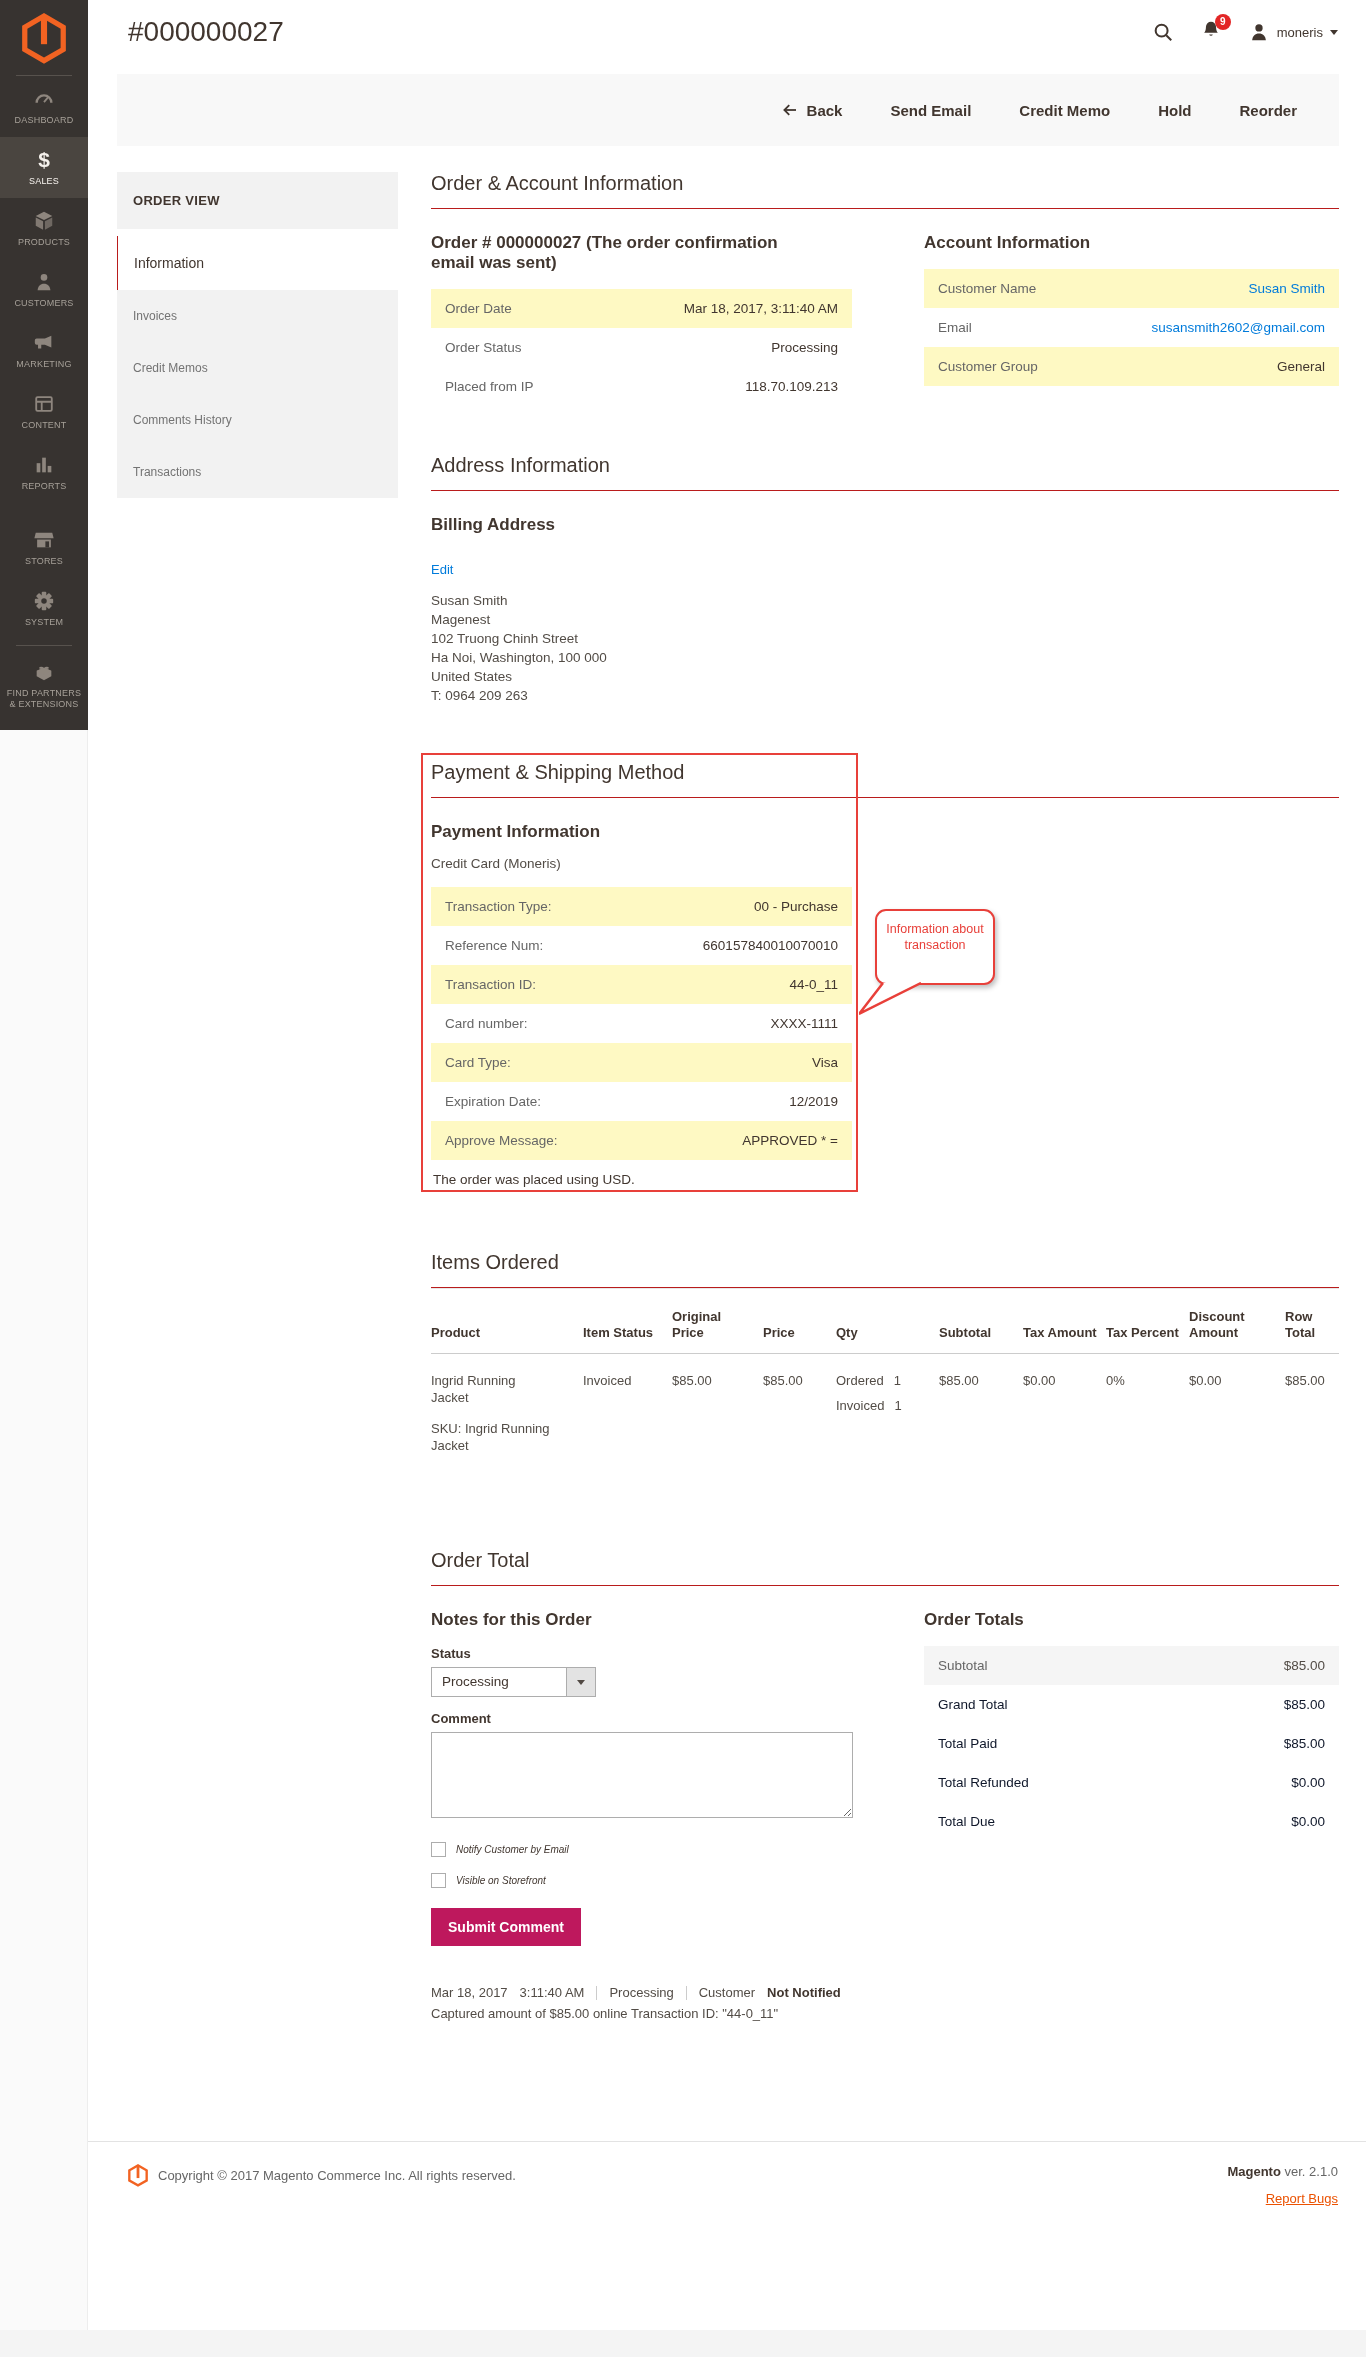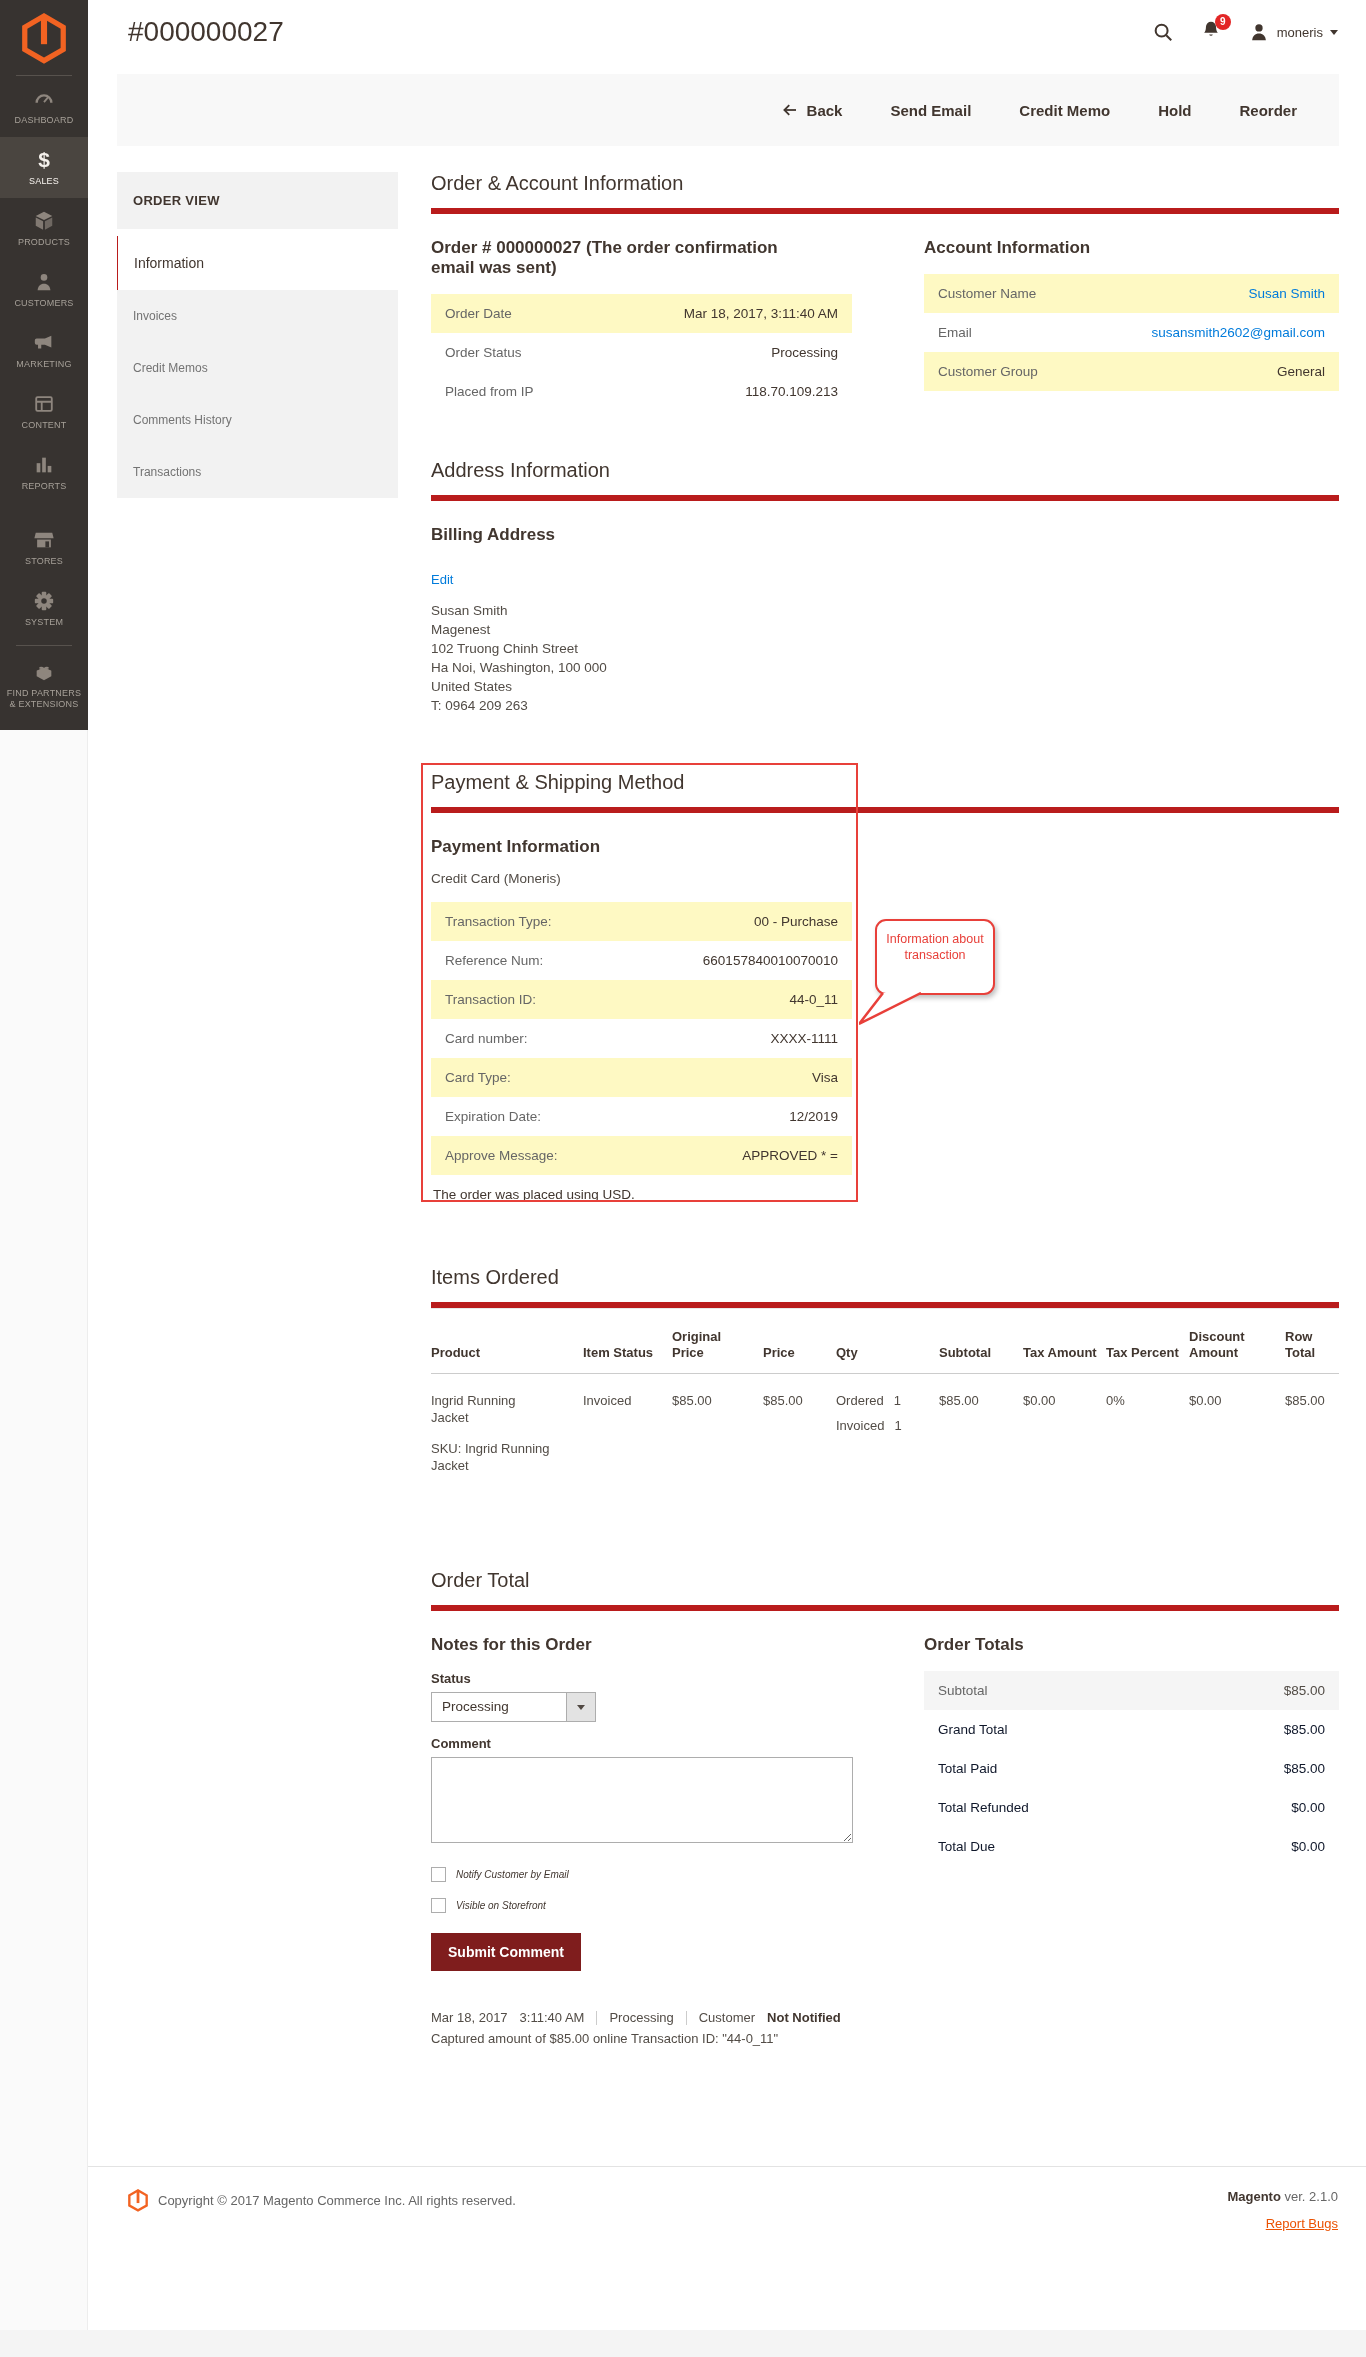--- a/index.html
+++ b/index.html
@@ -42,21 +42,21 @@
 
   
   .order-nav { width:281px; flex:0 0 281px; }
   .onav-head { background:#f2f2f2; padding:21px 16px; font-size:13px; font-weight:bold; letter-spacing:.3px; margin-bottom:7px; }
   .onav-active { background:#fff; border-left:1px solid #b91c1c; padding:19px 16px; font-size:14px; color:#41362f; cursor:pointer; }
   .onav-rest { background:#f2f2f2; }
   .onav-item { padding:19px 16px; font-size:12px; color:#737373; cursor:pointer; }
 
   .order-main { flex:1; margin-left:33px; min-width:0; }
 
-  .sec-heading { font-size:20px; font-weight:400; color:#41362f; padding-bottom:13px; border-bottom:6px solid #b91c1c; margin-bottom:24px; }
+  .sec-heading { font-size:20px; font-weight:400; color:#41362f; padding-bottom:13px; border-bottom:1px solid #b91c1c; margin-bottom:24px; }
   .sub-title { font-size:17px; font-weight:bold; color:#41362f; }
 
   .two-col { display:flex; }
   .col-left { width:421px; flex:0 0 421px; }
   .col-right { width:415px; flex:0 0 415px; margin-left:auto; }
 
   .info-table { width:100%; margin-top:16px; }
   .info-row { display:flex; padding:11px 14px; font-size:13.5px; line-height:17px; }
   .info-row.alt { background:#fef9c3; }
   .info-label { color:#666; }
@@ -99,21 +99,21 @@
   .select-value { flex:1; font-size:13.5px; color:#41362f; line-height:28px; padding-left:10px; }
   .select-btn { width:29px; background:#e3e3e3; border-left:1px solid #adadad; display:flex; align-items:center; justify-content:center; }
   .select-btn::after { content:""; width:0; height:0; border-left:4px solid transparent; border-right:4px solid transparent; border-top:5px solid #514943; }
   .comment-label { margin-top:14px; }
   .comment-wrap { position:relative; margin-top:6px; }
   .comment-area { width:422px; height:86px; border:1px solid #adadad; resize:vertical; font-family:inherit; font-size:13.5px; padding:6px 8px; display:block; }
   .cb-row { display:flex; align-items:center; gap:10px; margin-top:24px; cursor:pointer; }
   .cb-row + .cb-row { margin-top:16px; }
   .cb-box { width:15px; height:15px; border:1px solid #adadad; background:#fff; flex:0 0 15px; }
   .cb-label { font-size:10px; color:#41362f;font-style:italic; }
-  .submit-btn { margin-top:20px; background:#7f1d1d; color:#fff; font-family:inherit; font-size:14px; font-weight:bold; border:none; padding:11px 17px; cursor:pointer; }
+  .submit-btn { margin-top:20px; background:#be185d; color:#fff; font-family:inherit; font-size:14px; font-weight:bold; border:none; padding:11px 17px; cursor:pointer; }
 
   .totals-col .sub-title { margin-bottom:16px; }
   .tot-row { display:flex; padding:11px 14px; font-size:13.5px; line-height:17px; }
   .tot-row.alt { background:#f5f5f5; }
   .tot-label { color:#666; }
   .tot-value { margin-left:auto; color:#524c46; }
   .tot-row.bold .tot-label, .tot-row.bold .tot-value { font-weight:normal; color:#0f172a; }
 
   
   .history { margin-top:39px; font-size:13px; color:#524c46; }

